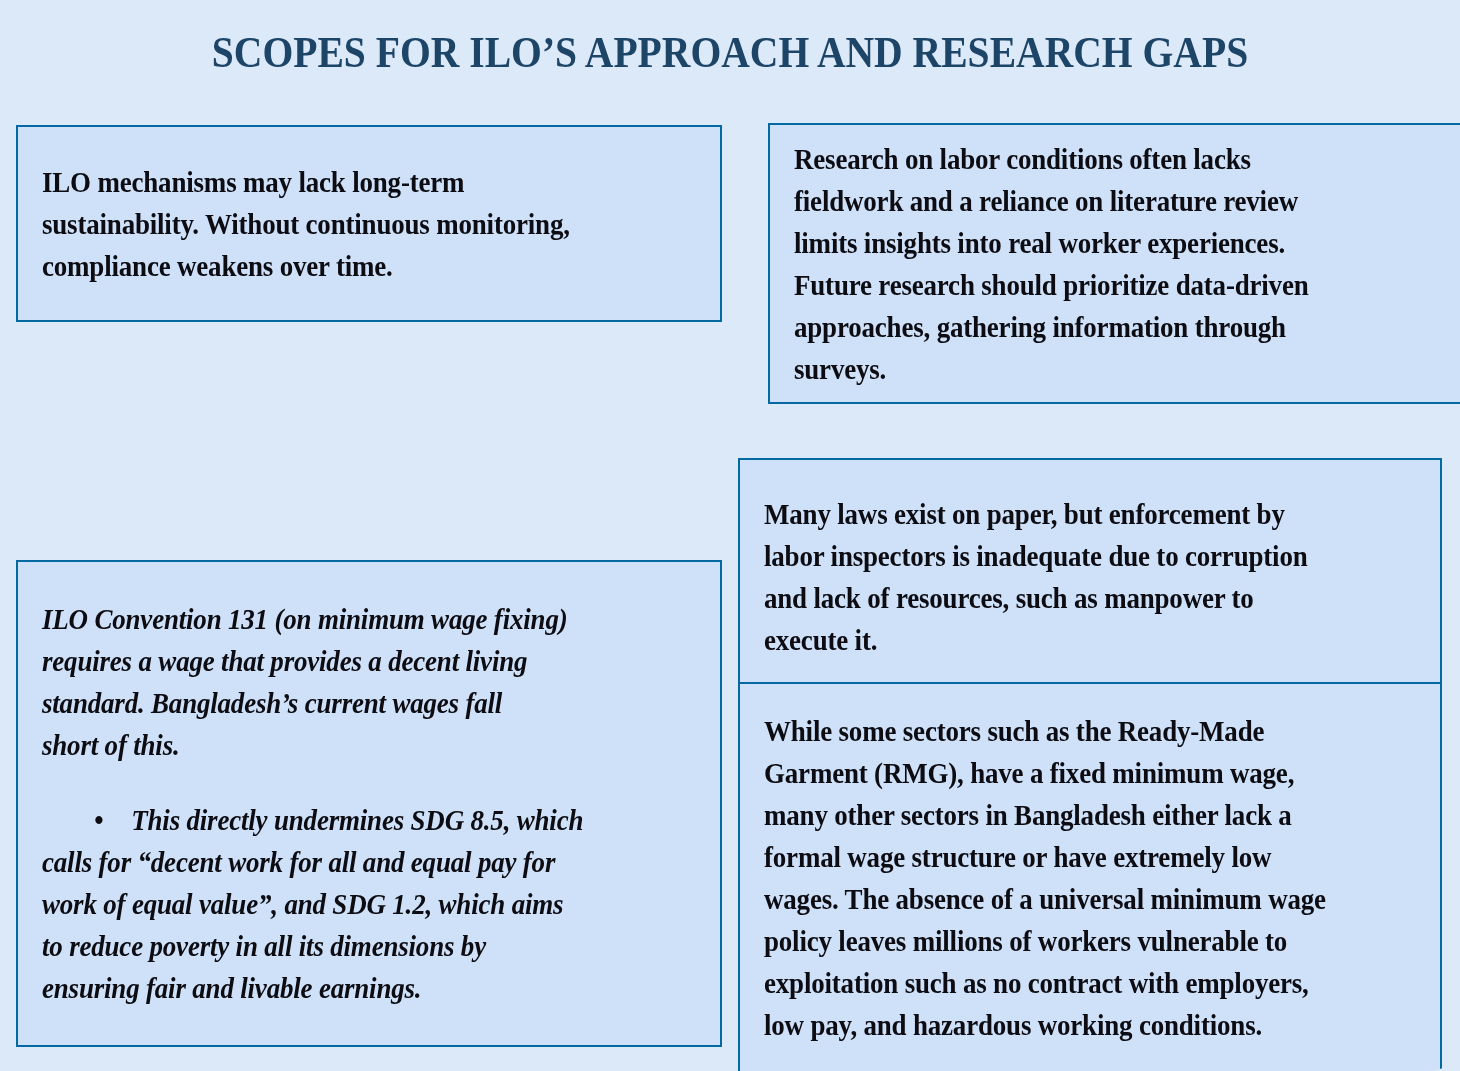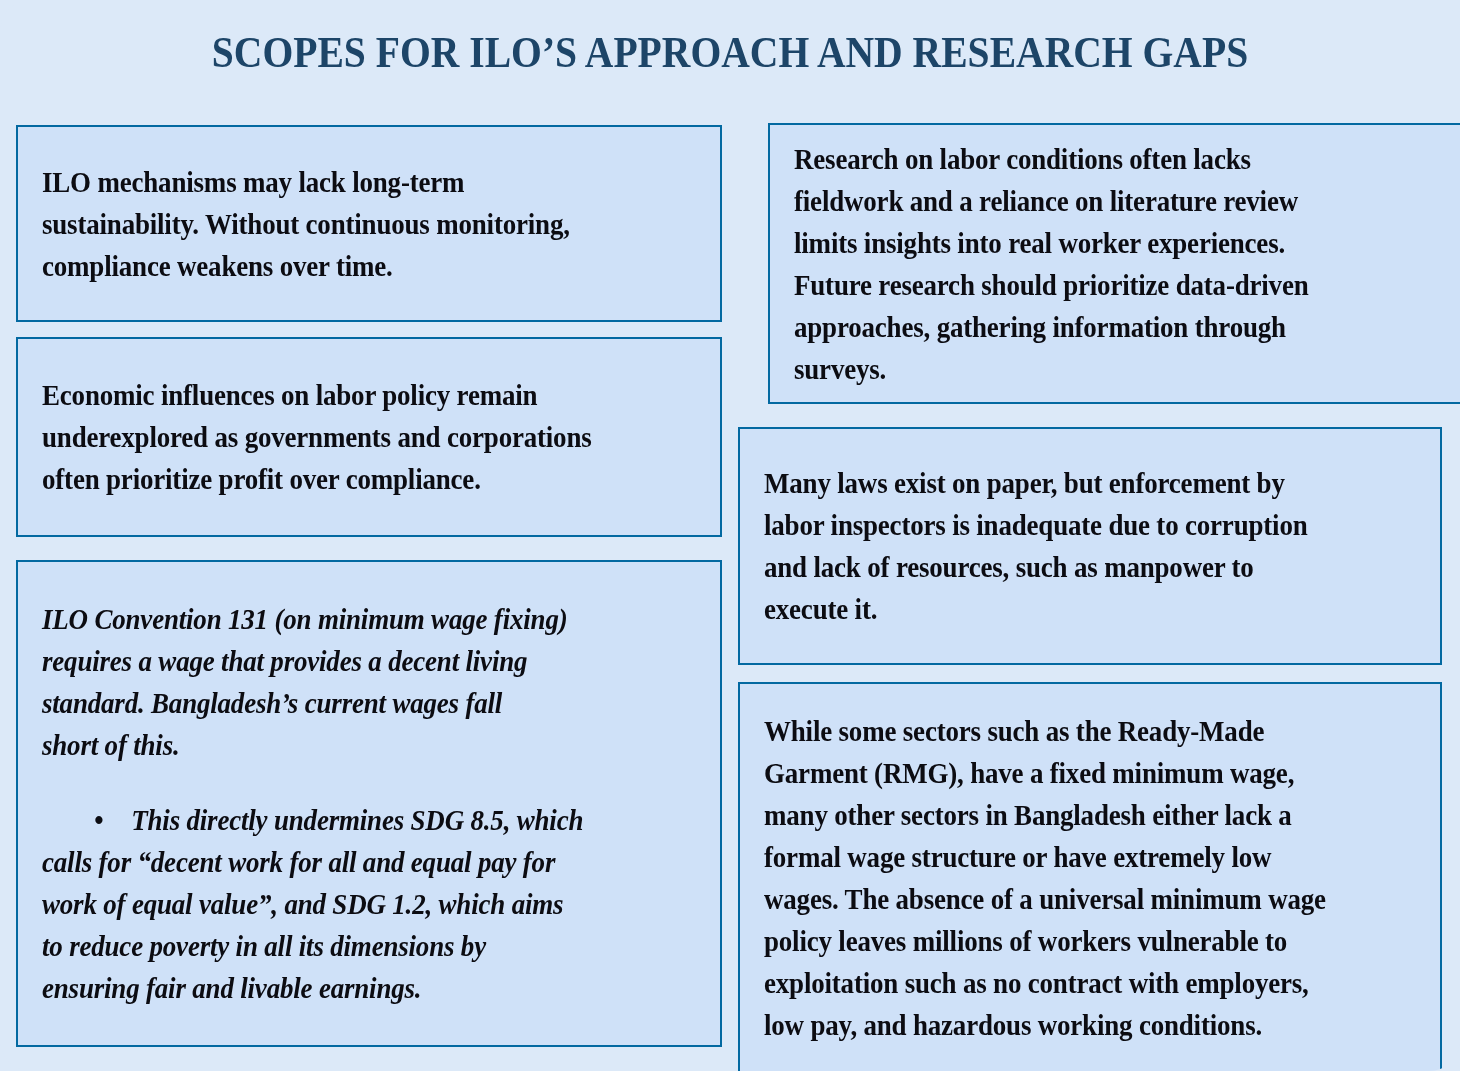--- a/index.html
+++ b/index.html
@@ -61,45 +61,38 @@
   }
   .bullet {
     margin-right: 30px;
   }
   
   .box-l1 { left: 16px;  top: 125px; width: 706px; height: 197px; }
   .box-l2 { left: 16px;  top: 337px; width: 706px; height: 200px; }
   .box-l3 { left: 16px;  top: 560px; width: 706px; height: 487px; font-style: italic; }
   
   .box-r1 { left: 768px; top: 123px; width: 704px; height: 281px; }
-  .box-r2 { left: 738px; top: 427px; width: 704px; height: 238px; }
+  .box-r2 { left: 738px; top: 458px; width: 704px; height: 238px; }
   .box-r3 { left: 738px; top: 682px; width: 704px; height: 392px; }
 </style>
 </head>
 <body>
 
 <div class="page">
 
   <h1 class="title">SCOPES FOR ILO’S APPROACH AND RESEARCH GAPS</h1>
 
   <div class="box box-l1">
     <div class="content">
       <p class="para">ILO mechanisms may lack long-term
 sustainability. Without continuous monitoring,
 compliance weakens over time.</p>
     </div>
   </div>
 
-  <div class="box box-l2">
-    <div class="content">
-      <p class="para">Economic influences on labor policy remain
-underexplored as governments and corporations
-often prioritize profit over compliance.</p>
-    </div>
-  </div>
 
   <div class="box box-l3">
     <div class="content">
       <p class="para">ILO Convention 131 (on minimum wage fixing)
 requires a wage that provides a decent living
 standard. Bangladesh’s current wages fall
 short of this.</p>
       <p class="para bullet-para"><span class="bullet">•</span><span>This directly undermines SDG 8.5, which
 calls for “decent work for all and equal pay for
 work of equal value”, and SDG 1.2, which aims

